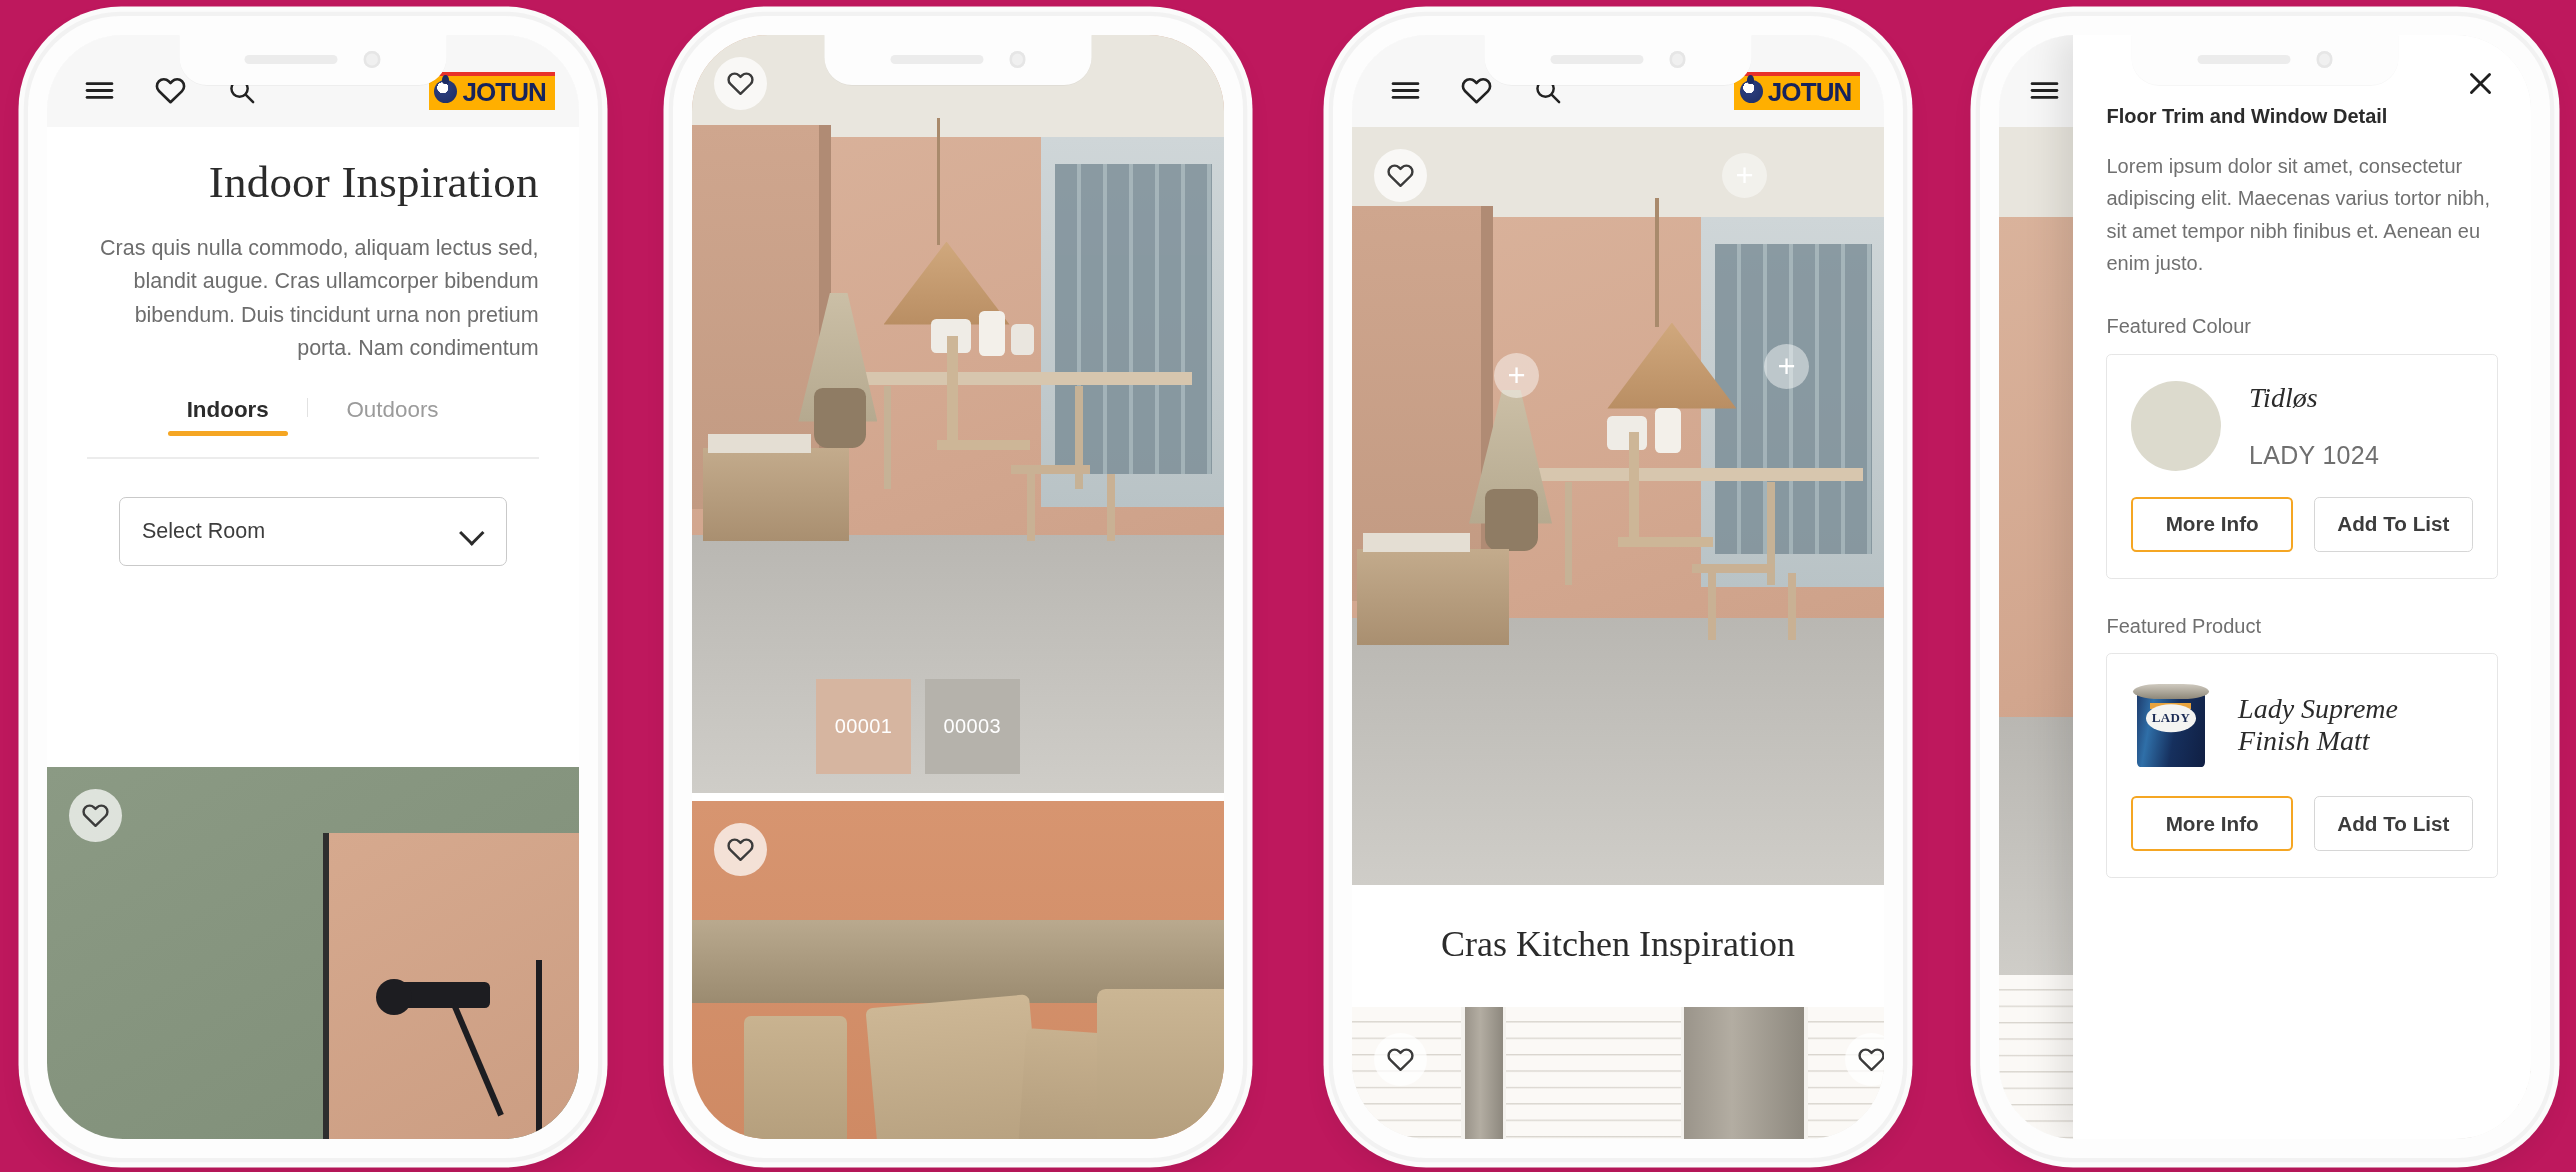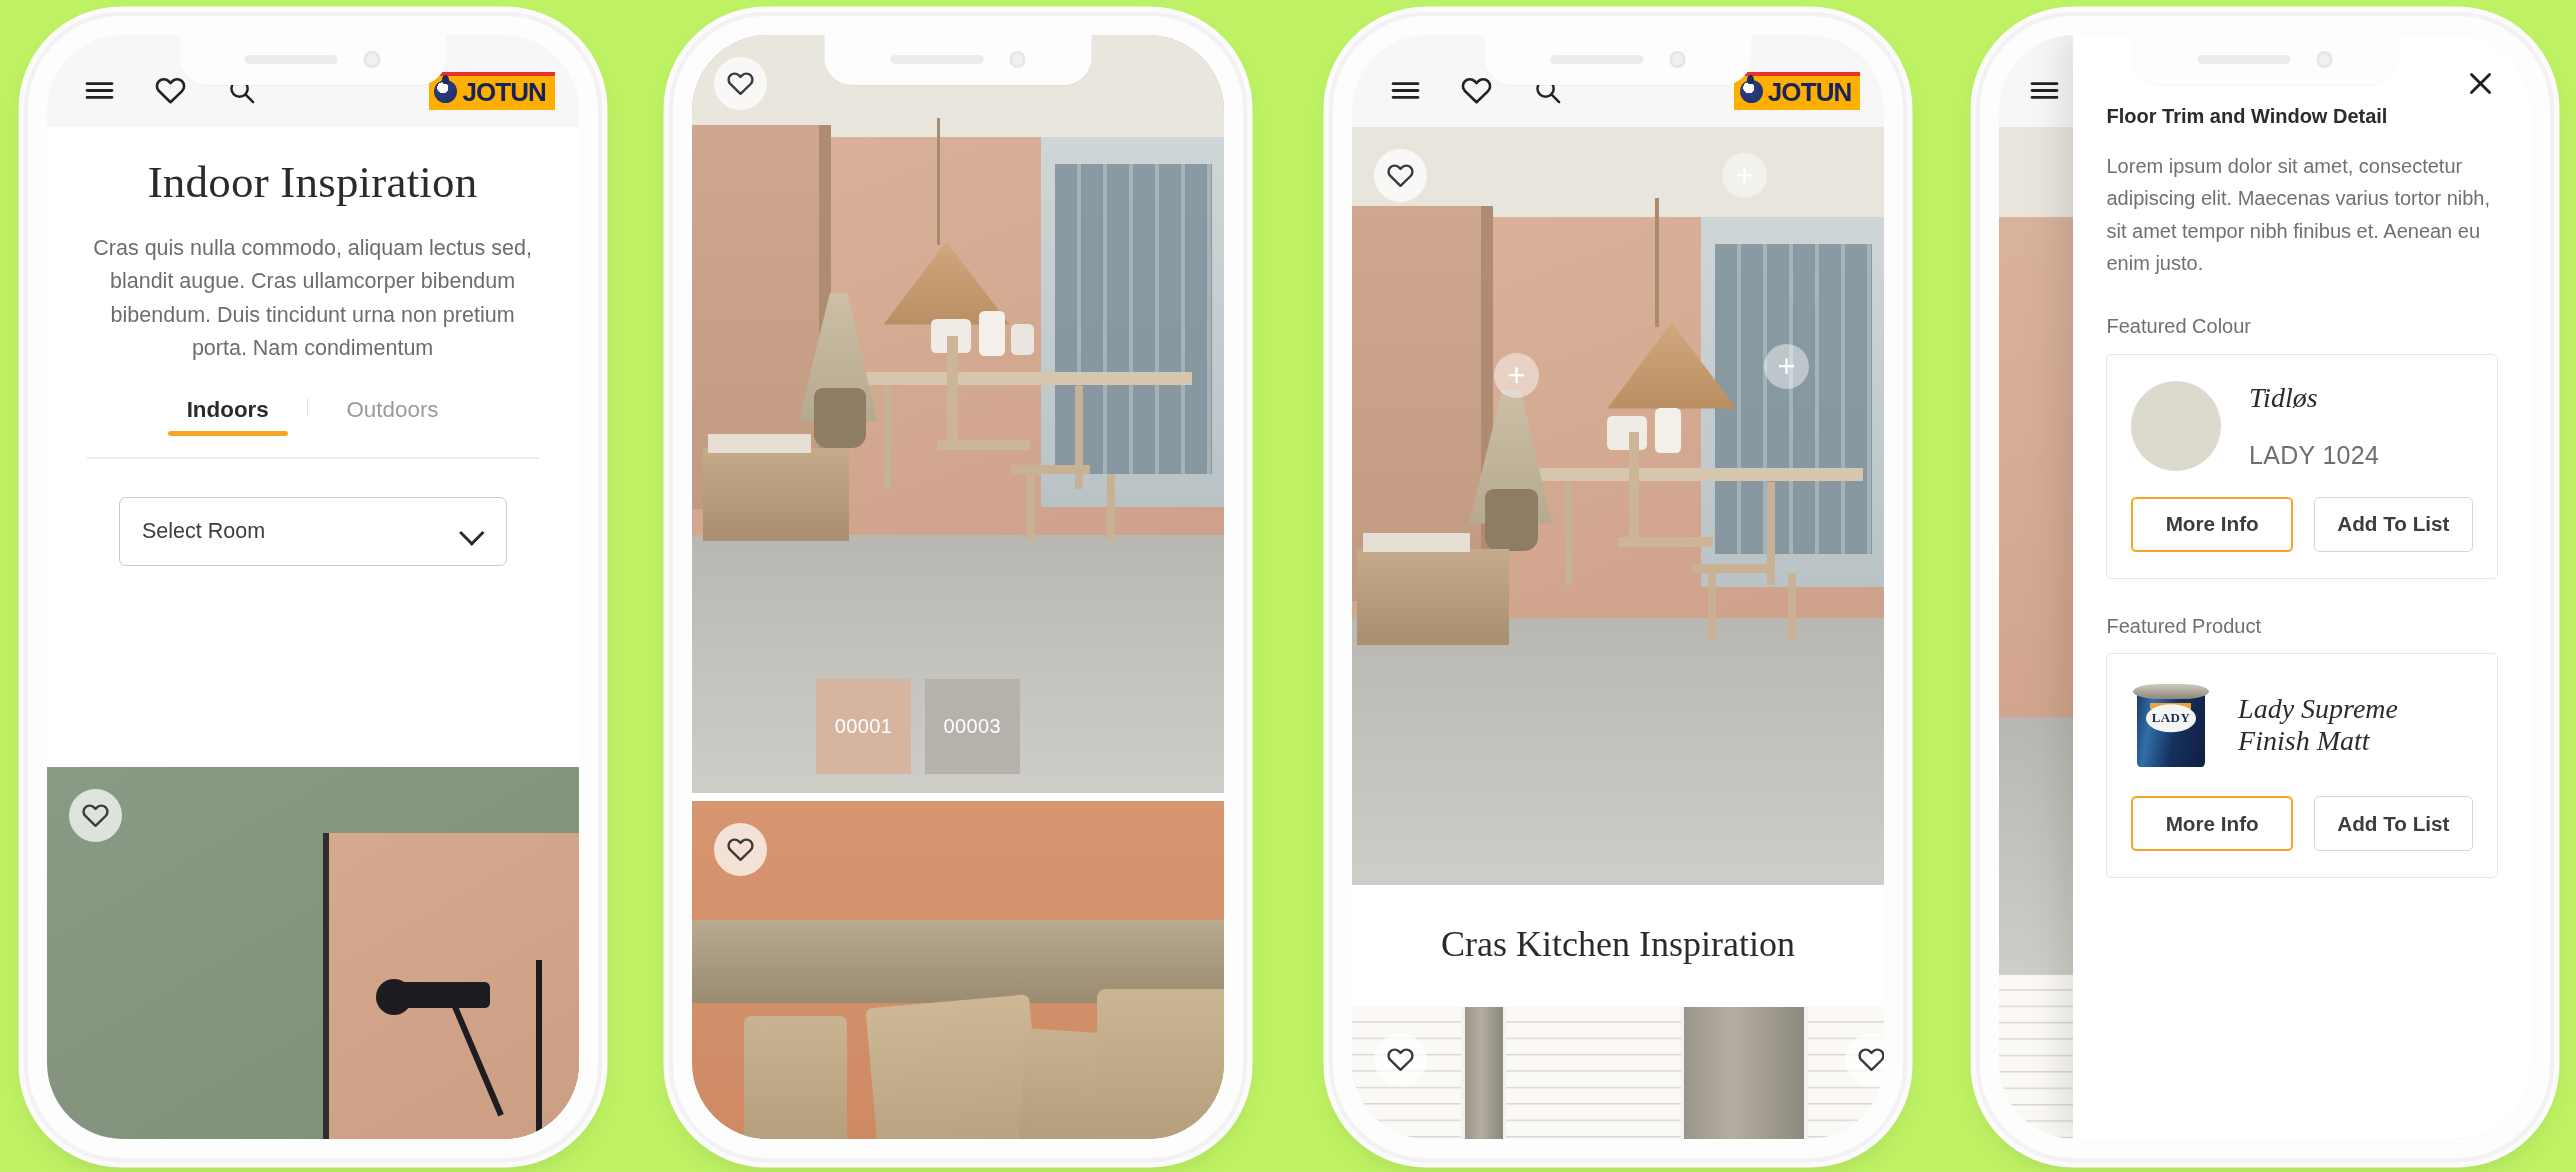--- a/index.html
+++ b/index.html
@@ -1,19 +1,19 @@
 <!DOCTYPE html>
 <html style="font-size:13.8px"><head>
 <meta charset="utf-8">
 <style>
   * { box-sizing: border-box; margin:0; padding:0; }
   html, body { width:2576px; height:1173px; background:#ffffff; overflow:hidden; }
   body { font-family:"Liberation Sans", sans-serif; }
 
-  .stage { position:relative; width:2576px; height:1173px; background:#bef264; }
+  .stage { position:relative; width:2576px; height:1173px; background:#be185d; }
 
   
   .phone {
     position:absolute; top:15.5px; width:570px; height:1142px;
     background:#fdfdfd;
     border-radius:93px;
     box-shadow: 0 0 0 4.3px #f2f2f2, 0 0 0 9.5px #fbfbfb, 0 12px 29px rgba(0,0,0,.11);
     padding:19px;
   }
   .phone-inner {
@@ -47,21 +47,21 @@
   }
   .logo-mark { width:23px; height:23px; border-radius:50%;
     background:radial-gradient(circle at 38% 34%, #ffffff 0%, #ffffff 26%, #2a3c7a 27%, #1c2c63 100%);
     position:relative; }
   .logo-mark::after { content:""; position:absolute; top:-5.2px; left:7.7px; width:6.9px; height:9.5px;
     background:#1c2c63; border-radius:50% 50% 40% 40%; }
   .logo-text { font-family:"Liberation Sans", sans-serif; font-weight:bold; font-size:26px;
     color:#16235c; letter-spacing:-0.9px; line-height:1; }
 
   
-  .hero { padding:29px 40px 0; text-align:center; }
+  .hero { padding:29px 40px 0; text-align:right; }
   .hero h1 { font-family:"Liberation Serif", serif; font-weight:400; font-size:45px;
     color:#2b2b2b; letter-spacing:0.2px; }
   .hero p { margin-top:24px; font-size:21.5px; line-height:1.56; color:#6d6d6d; }
 
   .tabs { margin-top:31px; display:flex; justify-content:center; align-items:stretch; }
   .tab { padding:0 38px 13.8px; font-size:22.4px; color:#9b9b9b; cursor:pointer; position:relative; }
   .tab.active { color:#2b2b2b; font-weight:bold; }
   .tab.active::after { content:""; position:absolute; left:19px; right:19px; bottom:0;
     height:5.2px; background:#F5A623; border-radius:2.6px; }
   .tab-div { width:1.7px; background:#e2e2e2; margin:1.7px 0 19px; }

